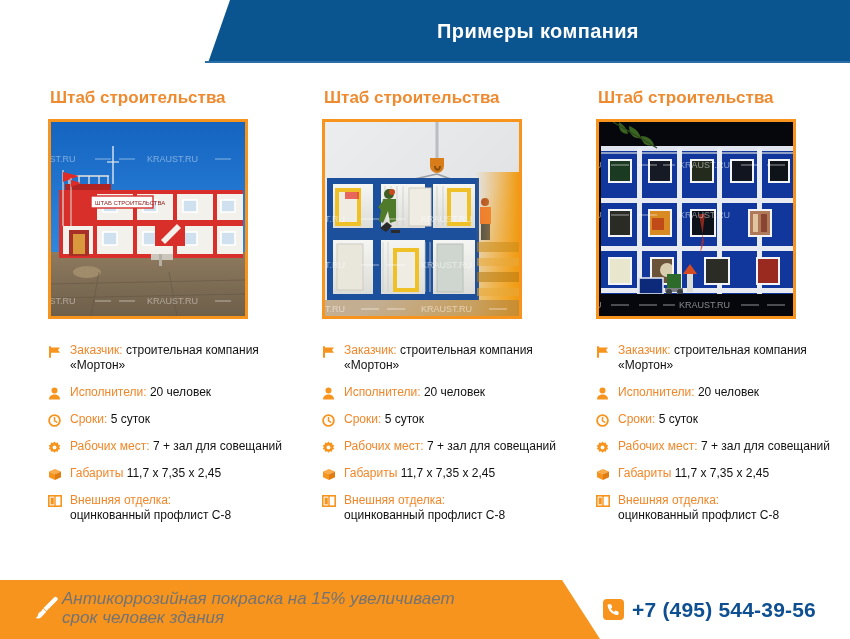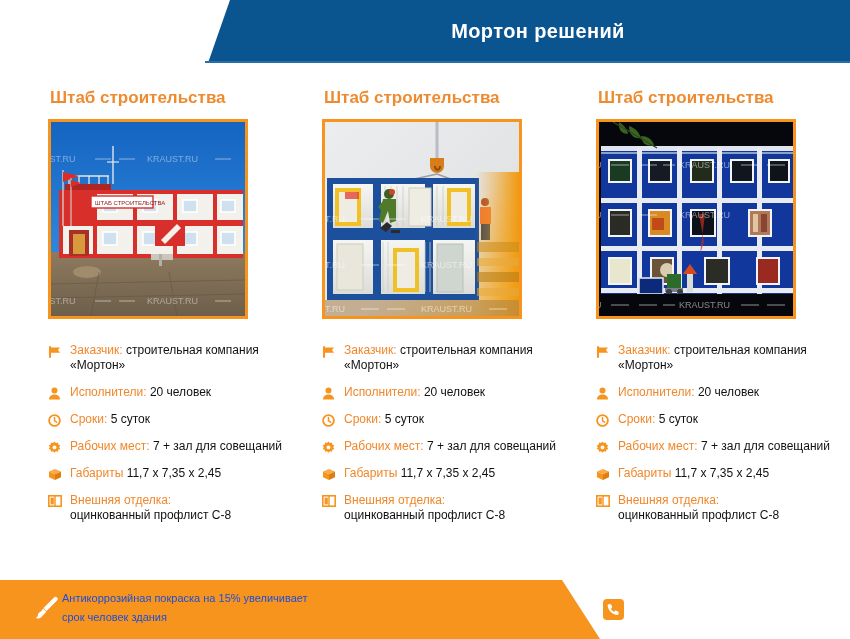--- a/index.html
+++ b/index.html
@@ -97,22 +97,23 @@
   .footer-band{
     position:absolute;left:0;top:5px;width:600px;height:59px;
     background:#f7941e;
     clip-path:polygon(0 0, 562px 0, 600px 59px, 0 59px);
   }
   .brush-ico{
     position:absolute;left:33px;top:21px;width:26px;height:26px;
   }
   .footer-text{
     position:absolute;left:62px;top:14px;width:450px;
-    color:#1d4ed8;font-size:11px;line-height:19px;
+    color:#737373;font-size:17px;line-height:19px;
     font-weight:normal;
+    font-style:italic;
   }
   .phone-wrap{
     position:absolute;left:600px;top:5px;width:250px;height:59px;
     display:flex;align-items:center;
   }
   .phone-ico{
     width:21px;height:21px;border-radius:4px;background:#f7941e;
     display:flex;align-items:center;justify-content:center;
     margin-left:3px;margin-right:8px;flex:0 0 auto;
   }
@@ -121,21 +122,21 @@
     white-space:nowrap;
   }
   .wm{font-family:"Liberation Sans",sans-serif;}
 </style>
 </head>
 <body>
 
 <div class="header">
 
   <div class="header-band">
-    <div class="header-title">Мортон решений</div>
+    <div class="header-title">Примеры компания</div>
   </div>
   <div class="header-underline"></div>
 
 </div>
 
 <div class="columns">
 
   <div class="col col-1">
     <div class="col-heading">Штаб строительства</div>
 
@@ -656,14 +657,15 @@
     <div>Антикоррозийная  покраска на  15% увеличивает</div>
     <div>срок человек здания</div>
   </div>
 
   <div class="phone-wrap">
     <span class="phone-ico">
       <svg width="13" height="13" viewBox="0 0 13 13">
         <path d="M3.4 1.2c.6 0 1 .4 1.2 1l.5 1.6c.2.6 0 1-.4 1.3l-.8.6c.7 1.4 1.8 2.5 3.2 3.2l.6-.8c.3-.4.8-.6 1.3-.4l1.6.5c.6.2 1 .6 1 1.2v1.4c0 .7-.6 1.2-1.3 1.1C5.6 11.9 1.1 7.4.6 2.5.5 1.8 1 1.2 1.7 1.2z" fill="#ffffff"></path>
       </svg>
     </span>
+    <span class="phone-num">+7 (495) 544-39-56</span>
   </div>
 </div>
 
 </body></html>

